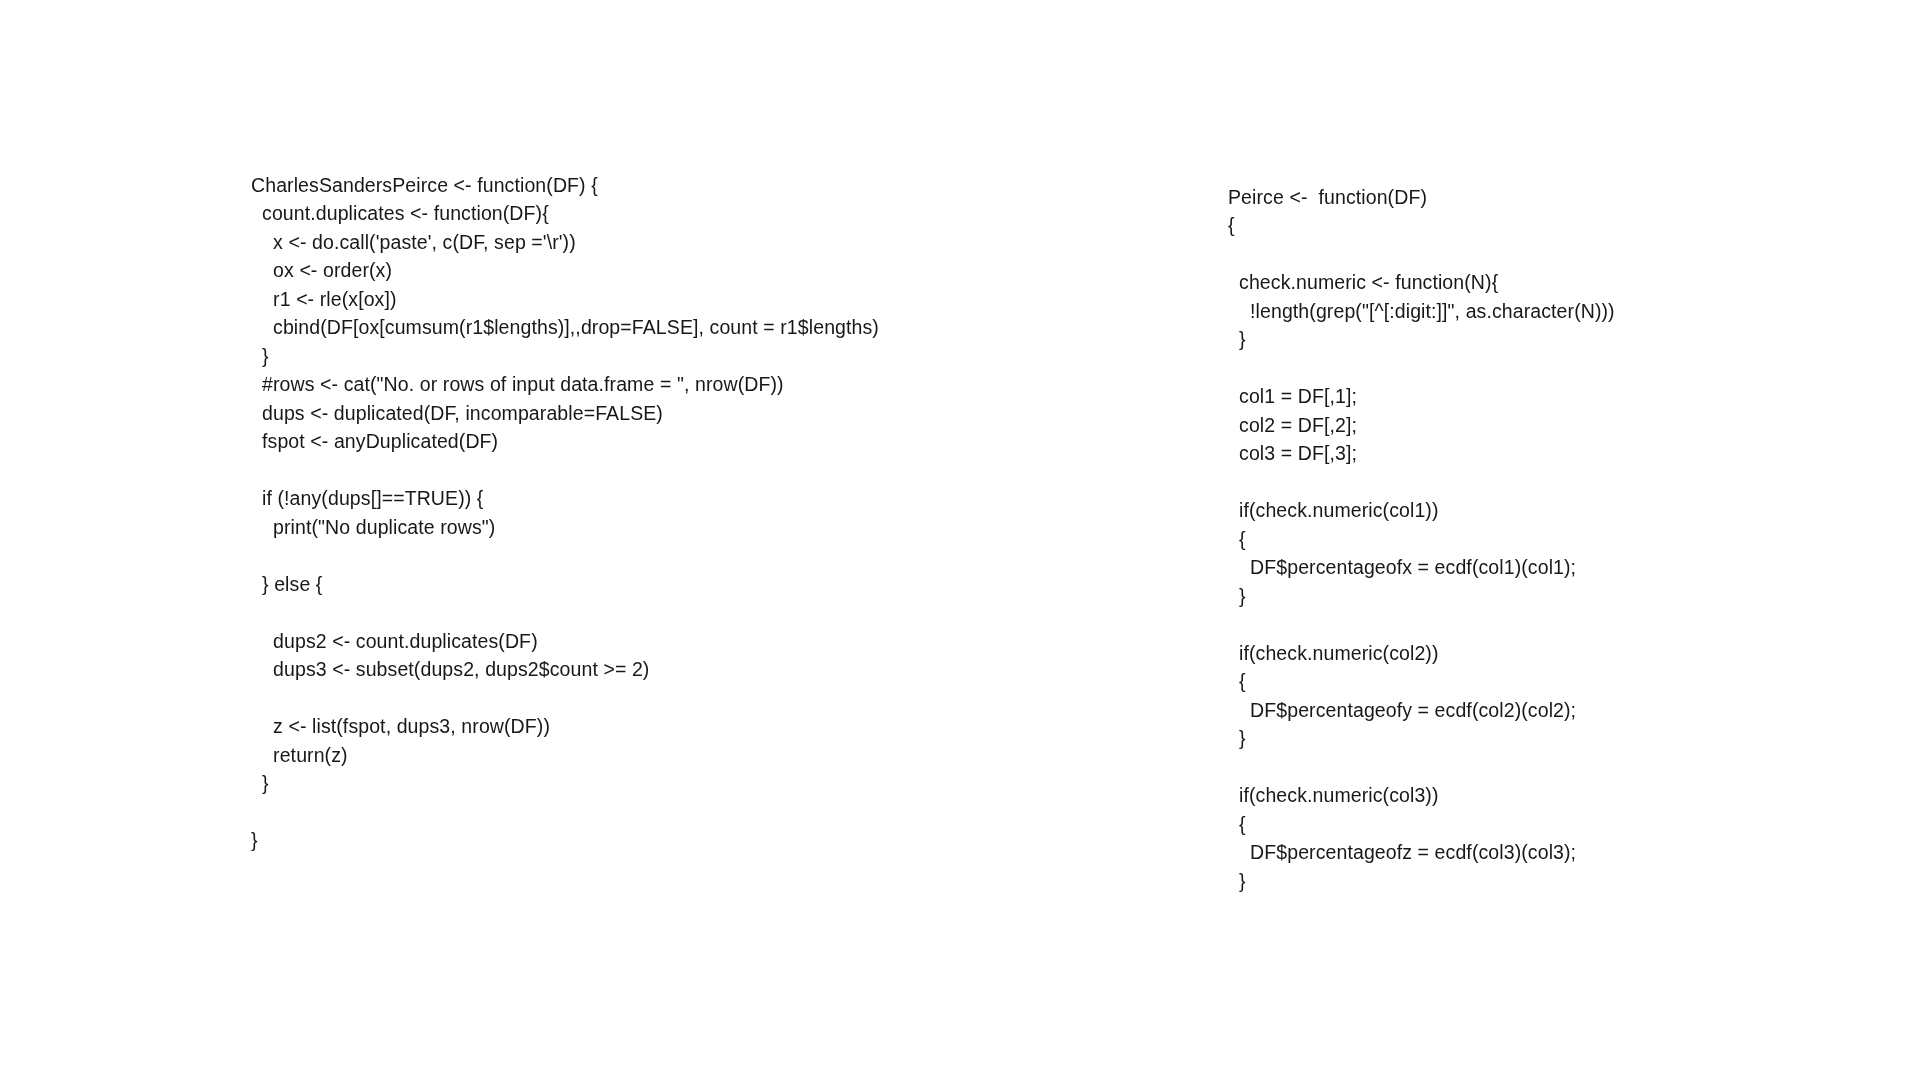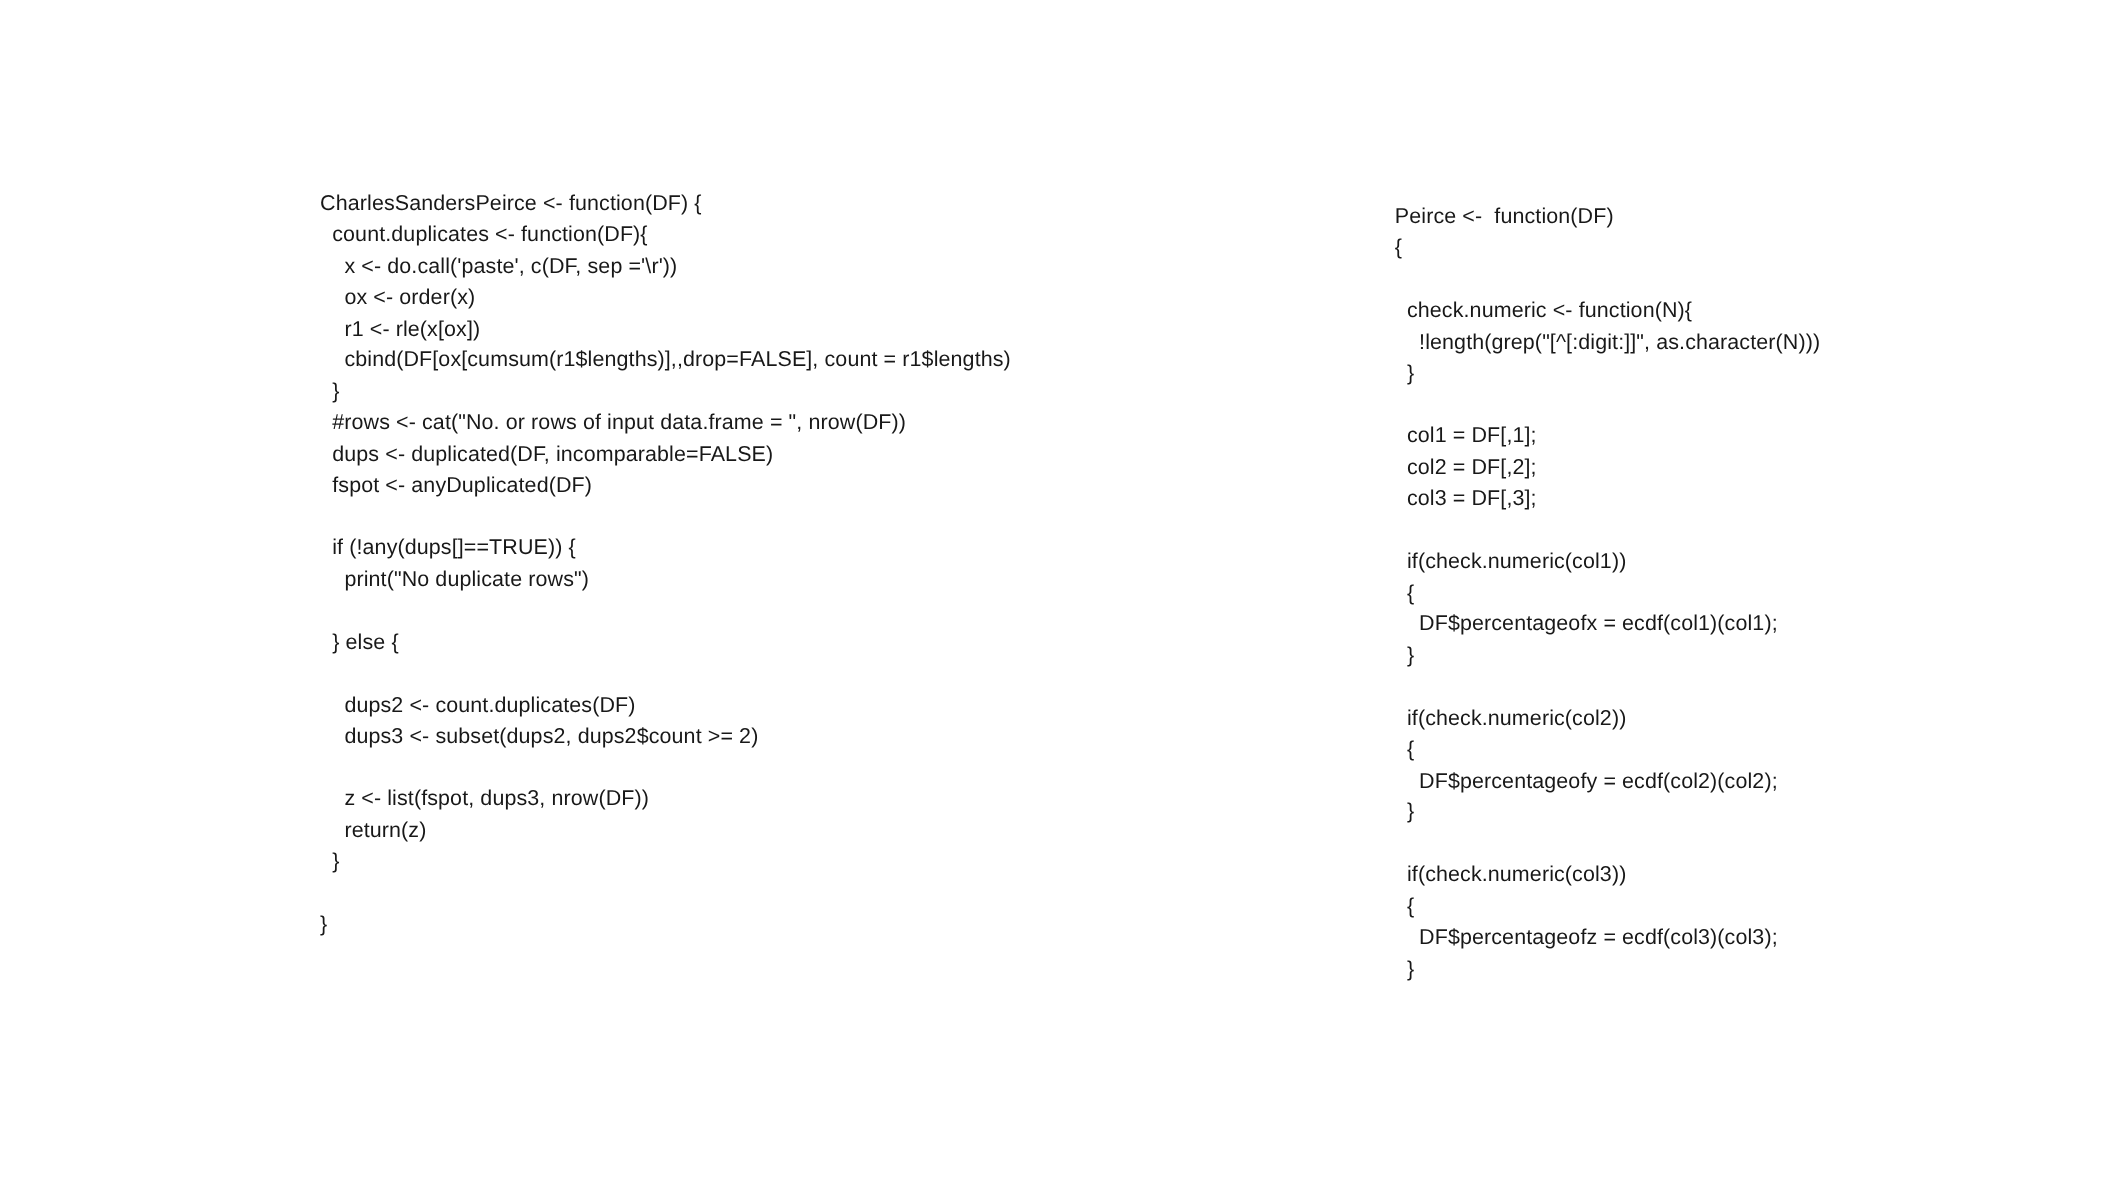--- a/index.html
+++ b/index.html
@@ -12,21 +12,20 @@
     height: 1080px;
     position: relative;
     font-family: "Liberation Sans", sans-serif;
     color: #1a1a1a;
     overflow: hidden;
   }
   .page {
     position: absolute;
     inset: 0;
     background: #ffffff;
-    margin-left: 40px;
   }
   .code-block {
     position: absolute;
     white-space: pre;
     font-family: "Liberation Sans", sans-serif;
     font-size: 19.5px;
     line-height: 28.5px;
     color: #181818;
     letter-spacing: 0.1px;
   }

